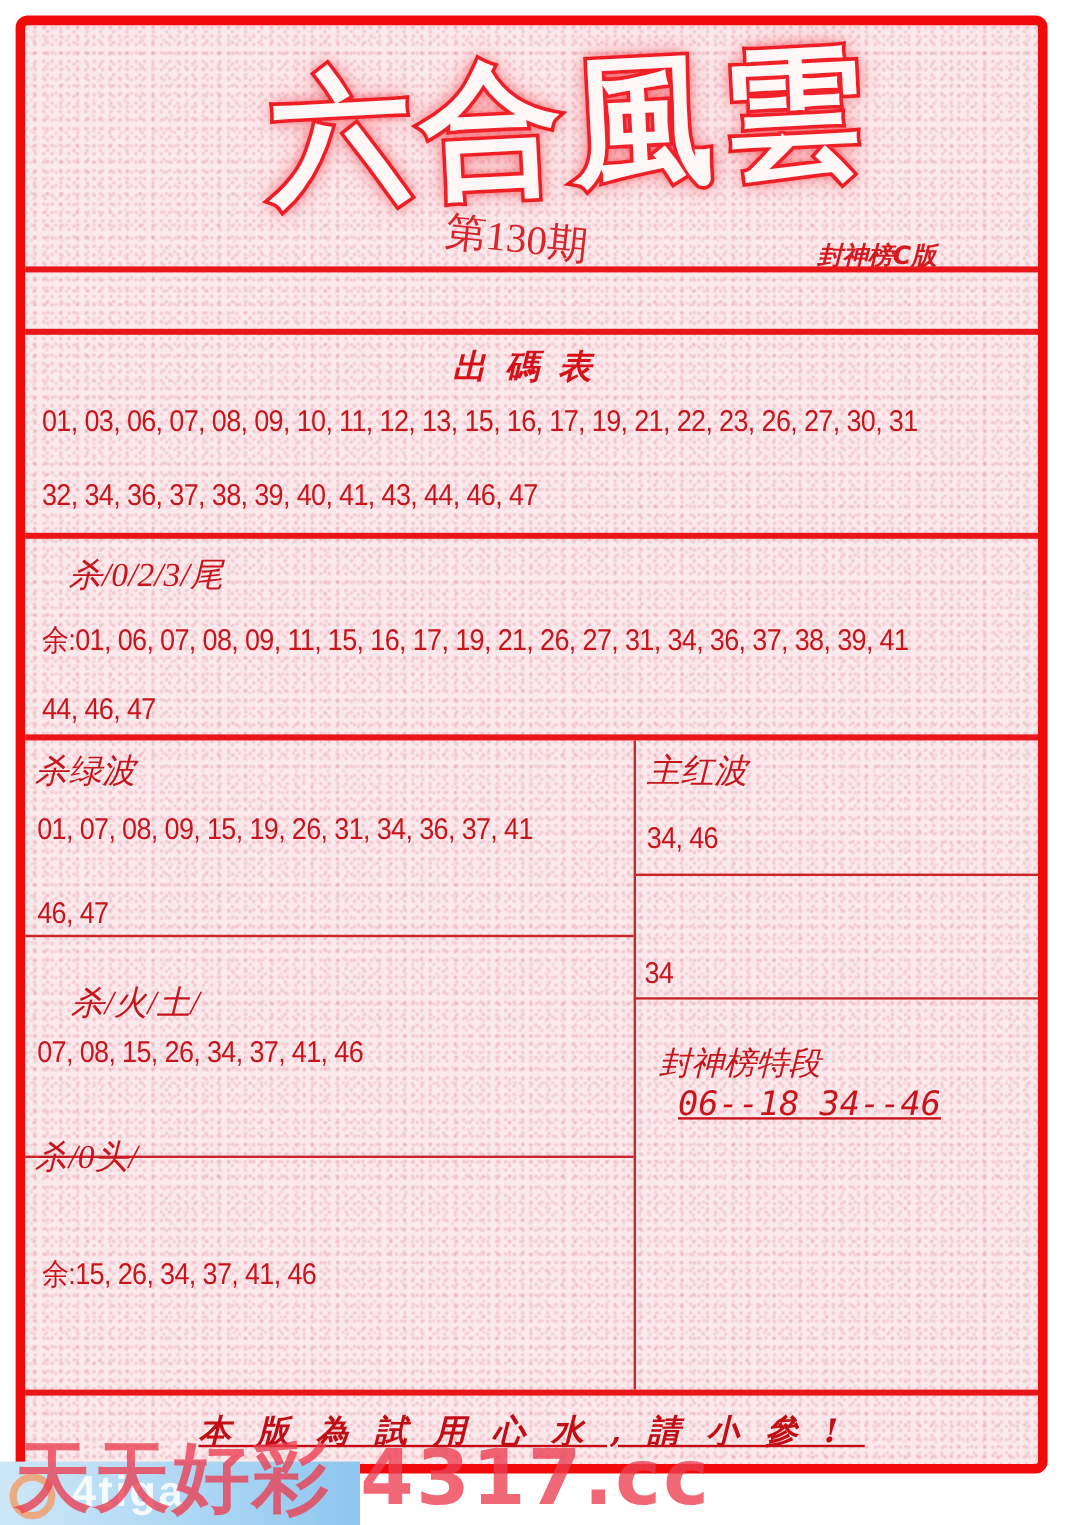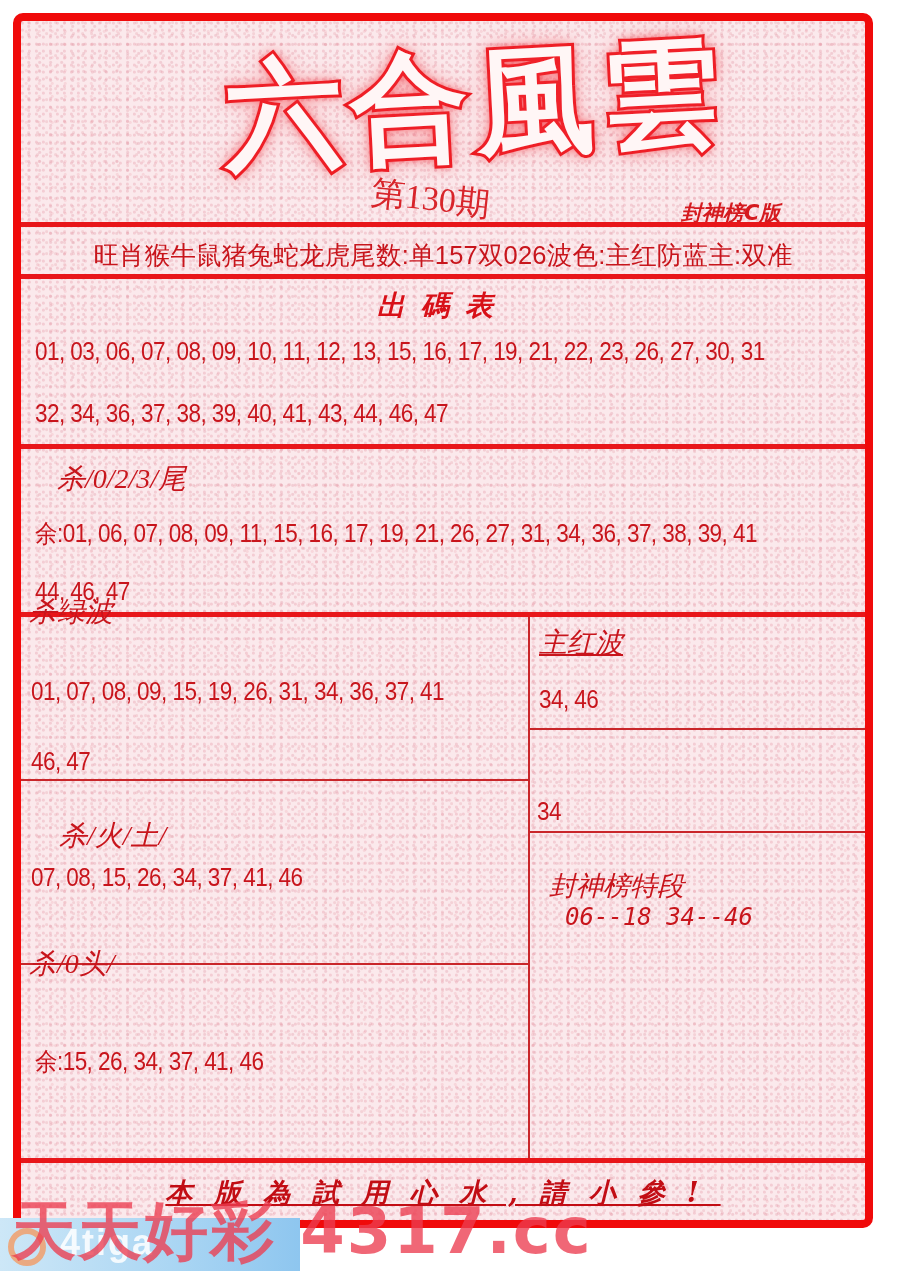--- a/index.html
+++ b/index.html
@@ -67,21 +67,21 @@
   .label {
     position:absolute; font-family:"Liberation Serif", serif; font-style:italic;
     font-size:28px; color:#c8151c; white-space:nowrap;
   }
   .special-title {
     position:absolute; font-family:"DejaVu Serif", serif; font-style:italic;
     font-size:27px; color:#c8151c; white-space:nowrap;
   }
   .special-range {
     position:absolute; font-family:"DejaVu Sans Mono", monospace; font-style:italic;
-    font-size:24px; color:#c8151c; white-space:nowrap;
+    font-size:28px; color:#c8151c; white-space:nowrap;text-decoration:underline;
   }
   .footer {
     position:absolute; left:0; right:0; top:1158px; height:56px;
     display:flex; justify-content:center; align-items:center;
     font-family:"DejaVu Serif", serif; font-weight:bold; font-style:italic;
     font-size:27px; color:#c20d14; letter-spacing:22px;text-decoration:underline;
   }
 
   
   .wm-box {
@@ -106,51 +106,50 @@
 <body>
 
 <div class="paper">
 
   <div class="title">六合風雲</div>
   <div class="issue">第130期</div>
   <div class="edition">封神榜C版</div>
 
   <div class="hline thick" style="top:201px;"></div>
 
-  <div class="banner">旺肖猴牛鼠猪兔蛇龙虎尾数:单157双026波色:主红防蓝主:双准</div>
 
   <div class="hline thick" style="top:253px;"></div>
 
   <div class="section-title-center" style="top:266px;">出碼表</div>
   <div class="nums" style="left:14px; top:316px;">01, 03, 06, 07, 08, 09, 10, 11, 12, 13, 15, 16, 17, 19, 21, 22, 23, 26, 27, 30, 31</div>
   <div class="nums" style="left:14px; top:378px;">32, 34, 36, 37, 38, 39, 40, 41, 43, 44, 46, 47</div>
 
   <div class="hline thick" style="top:423px;"></div>
 
   <div class="label" style="left:8px; top:439px;margin-left:28px;">杀/0/2/3/尾</div>
   <div class="nums" style="left:14px; top:496px;">余:01, 06, 07, 08, 09, 11, 15, 16, 17, 19, 21, 26, 27, 31, 34, 36, 37, 38, 39, 41</div>
   <div class="nums" style="left:14px; top:556px;">44, 46, 47</div>
 
   <div class="hline thick" style="top:591px;"></div>
 
   <div class="vline" style="left:507px; top:596px; height:541px;"></div>
 
-  <div class="label" style="left:8px; top:572px;font-family:Liberation Mono, monospace;">杀绿波</div>
+  <div class="label" style="left:8px; top:603px;font-family:Liberation Mono, monospace;">杀绿波</div>
   <div class="nums" style="left:10px; top:656px;">01, 07, 08, 09, 15, 19, 26, 31, 34, 36, 37, 41</div>
   <div class="nums" style="left:10px; top:726px;">46, 47</div>
   <div class="hline thin" style="top:758px; right:auto; width:507px;"></div>
 
   <div class="label" style="left:8px; top:796px;margin-left:30px;">杀/火/土/</div>
   <div class="nums" style="left:10px; top:842px;">07, 08, 15, 26, 34, 37, 41, 46</div>
   <div class="hline thin" style="top:942px; right:auto; width:507px;"></div>
 
   <div class="label" style="left:8px; top:924px;">杀/0头/</div>
   <div class="nums" style="left:14px; top:1024px;">余:15, 26, 34, 37, 41, 46</div>
 
-  <div class="label" style="left:518px; top:603px;text-decoration:underline;">主红波</div>
+  <div class="label" style="left:518px; top:603px;">主红波</div>
   <div class="nums" style="left:518px; top:664px;">34, 46</div>
   <div class="hline thin" style="top:707px; left:509px;"></div>
 
   <div class="nums" style="left:516px; top:776px;">34</div>
   <div class="hline thin" style="top:810px; left:509px;"></div>
 
   <div class="special-title" style="left:528px; top:847px;">封神榜特段</div>
   <div class="special-range" style="left:544px; top:882px;">06--18  34--46</div>
 
   <div class="hline thick" style="top:1137px;"></div>

